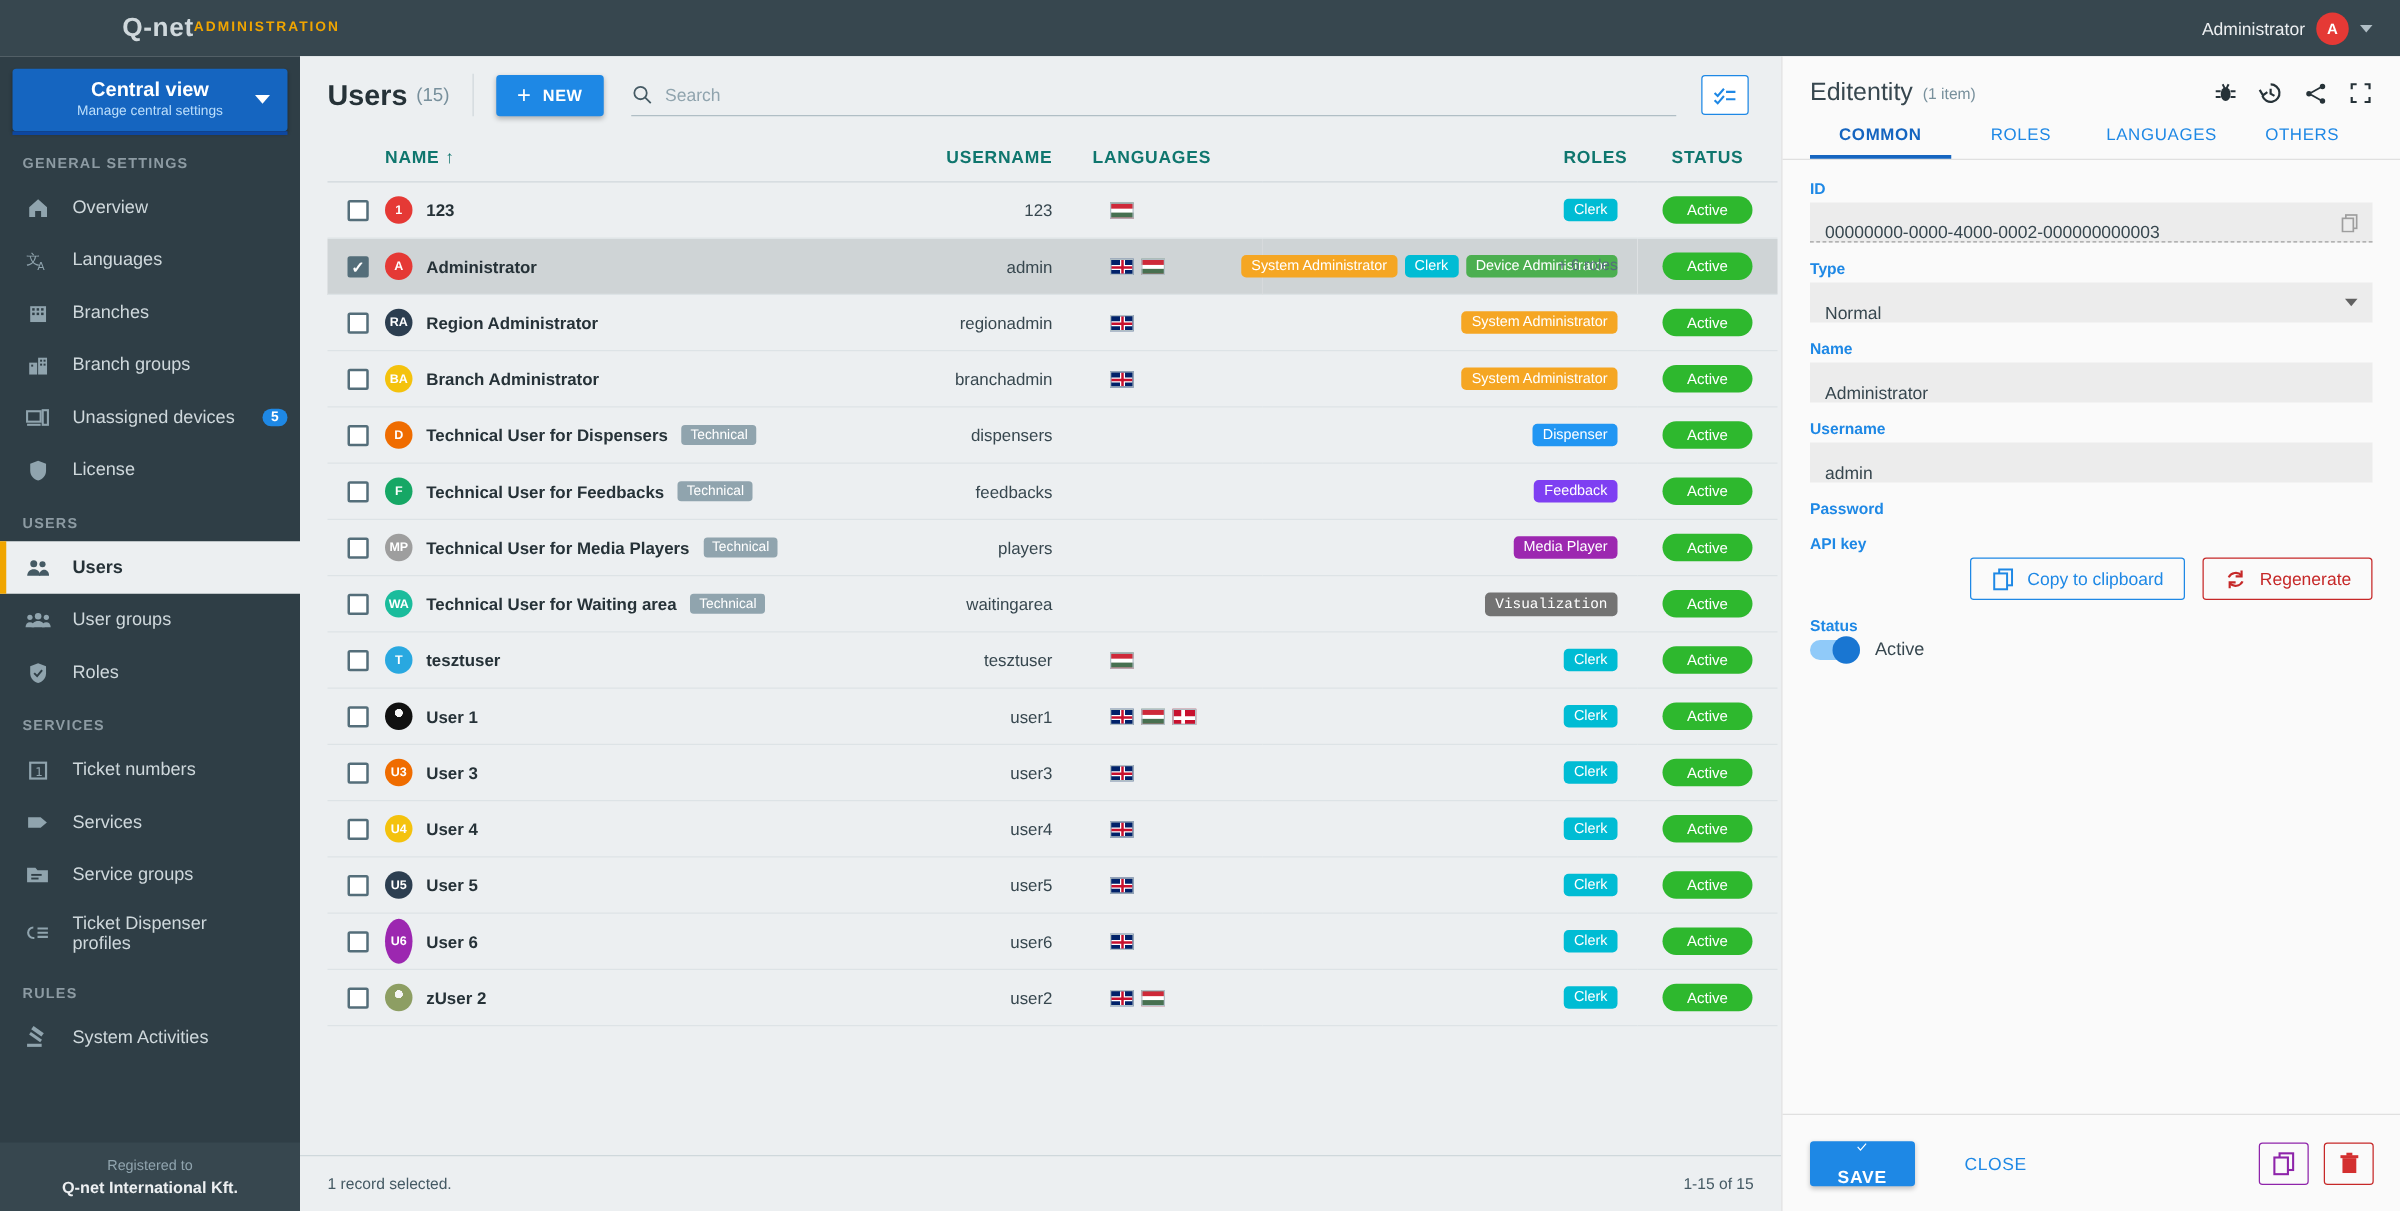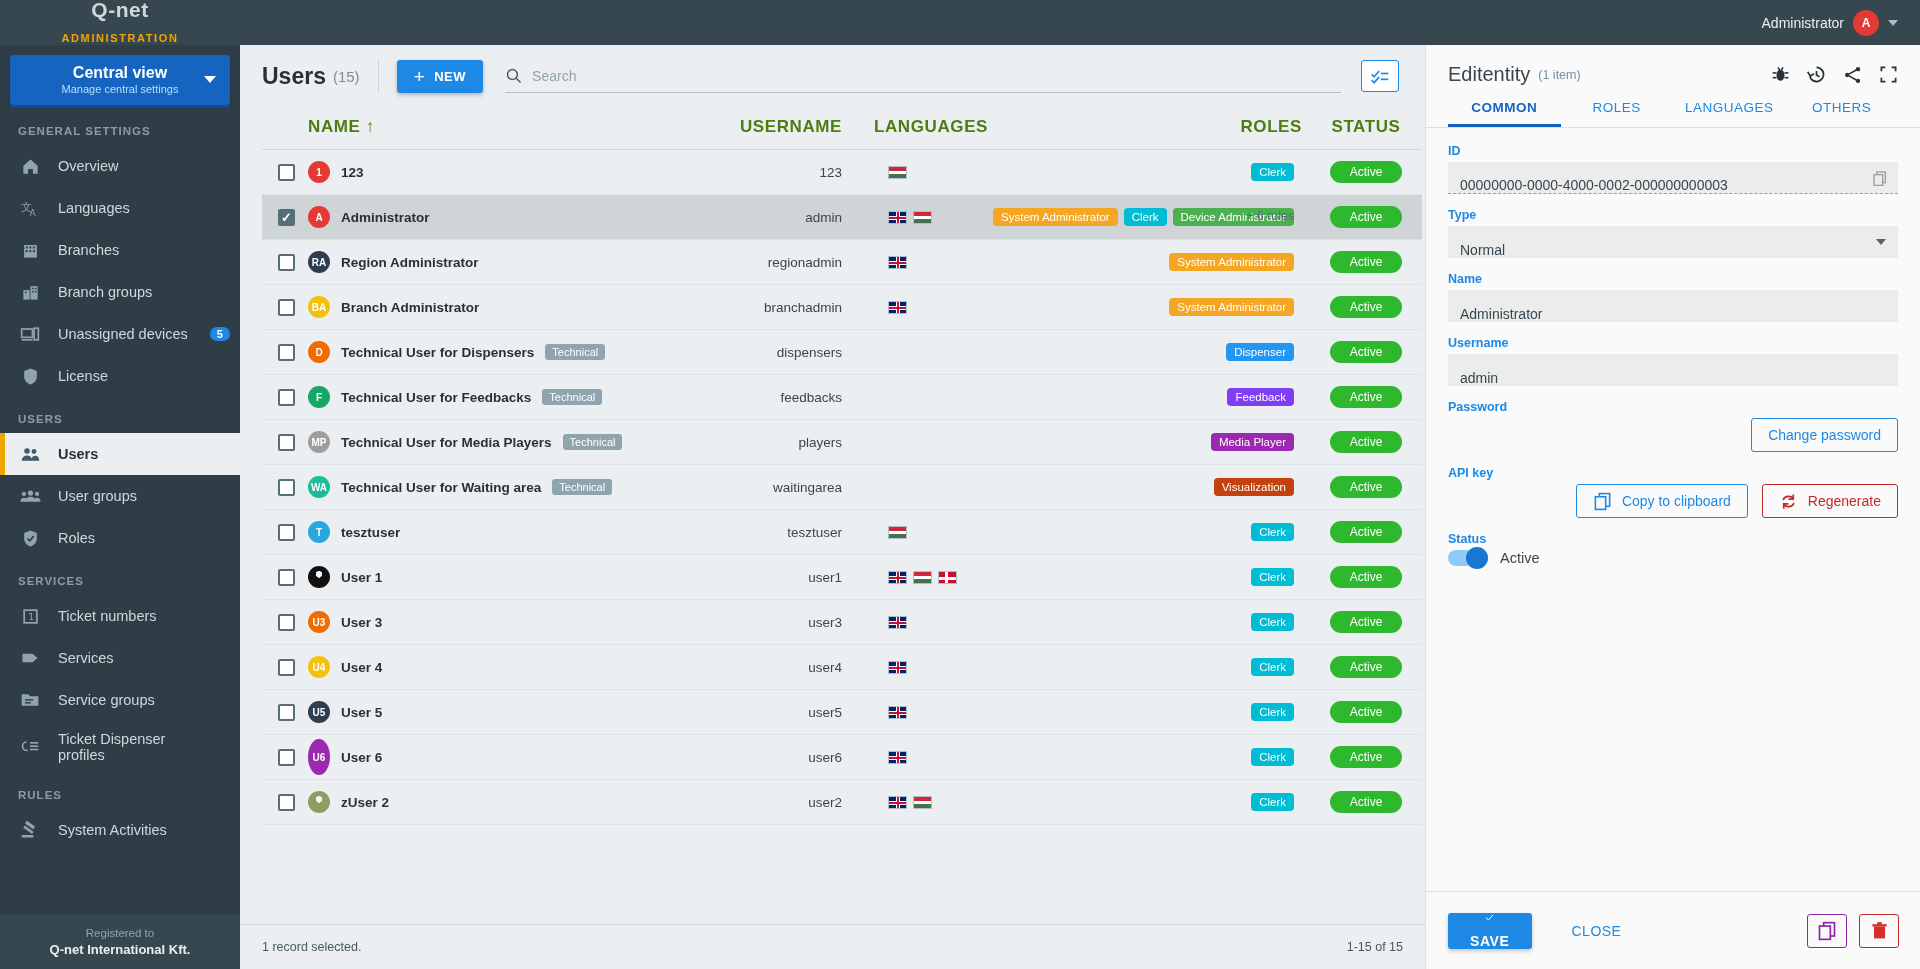--- a/index.html
+++ b/index.html
@@ -8,22 +8,22 @@
     font-family: "Liberation Sans", sans-serif;
     font-size: 14px;
     background: #eceff1;
     color: #263238;
   }
   
   #topbar {
     position:absolute; top:0; left:0; width:1920px; height:45px;
     background:#37474f; display:flex; align-items:center;
   }
-  #brand { width:240px; height:45px; display:flex; flex-direction:column;
-    align-items:center; justify-content:space-between; }
+  #brand { width:240px; height:45px; display:flex; flex-direction:row;
+    align-items:center; justify-content:flex-end;margin-left:32px; }
   #brand .logo { color:#cfd8dc; font-size:21px; font-weight:bold; letter-spacing:.5px; line-height:20px;}
   #brand .sub { color:#f0a500; font-size:11px; font-weight:bold; letter-spacing:1.6px; line-height:13px;}
   #topspacer { flex:1; }
   #topuser { display:flex; align-items:center; gap:9px; padding-right:22px; }
   #topuser .name { color:#eceff1; font-size:14px; }
   .avatar-circle {
     width:26px;height:26px;border-radius:50%;display:flex;align-items:center;
     justify-content:center;color:#fff;font-size:12px;font-weight:bold;
   }
   .caret-down {
@@ -77,21 +77,21 @@
   #searchwrap { flex:1; display:flex; align-items:center; gap:10px; margin:0 20px 0 22px;
      border-bottom:1px solid #b0bec5; height:34px; }
   #searchwrap input { border:none; background:transparent; outline:none; flex:1;
      font-size:14px; font-family:"Liberation Sans",sans-serif; color:#37474f;}
   #searchwrap input::placeholder { color:#90a4ae; }
   #selbtn { width:38px;height:32px;border:1px solid #1e88e5;border-radius:3px;background:#fff;
      display:flex;align-items:center;justify-content:center;cursor:pointer;margin-right:26px;}
   
   #tablewrap { background:#eceff1; margin:0 22px 0 22px; width:1141px; }
   table { width:100%; border-collapse:collapse; table-layout:fixed; }
-  thead th { font-size:17px; font-weight:bold; color:#4d7c0f; letter-spacing:.6px;
+  thead th { font-size:14px; font-weight:bold; color:#0f766e; letter-spacing:.6px;
      padding:10px 0 12px 0; border-bottom:1px solid #cfd8dc; }
   .c-chk  { width:46px; }
   .c-name { width:352px; text-align:left; }
   .c-user { width:200px; text-align:right; padding-right:18px !important;}
   .c-lang { width:150px; text-align:left; padding-left:14px !important;}
   .c-roles{ width:300px; text-align:right; padding-right:8px !important;}
   .c-stat { width:112px; text-align:center; }
   tbody tr { height:45px; border-bottom:1px solid #dde3e6; }
   tbody tr.sel { background:#cfd4d6; }
   tbody td { font-size:13.5px; vertical-align:middle; }
@@ -572,21 +572,21 @@
                 <span class="nm">Technical User for Waiting area</span>
                 <span class="tech-tag">Technical</span>
               </div>
             </td>
             <td class="c-user userc">waitingarea</td>
             <td class="c-lang">
               <div class="langcell"></div>
             </td>
             <td class="c-roles">
               <div class="rolescell">
-                <span class="pill" style="background: #c2410c;">Visualization</span>
+                <span class="pill" style="background: #737373; font-family: Liberation Mono, monospace;">Visualization</span>
               </div>
             </td>
             <td class="c-stat" style="position: relative;"><span class="status-pill">Active</span></td>
           </tr>
           <tr class="">
             <td class="c-chk">
               <div class="chkbox"></div>
             </td>
             <td class="c-name">
               <div class="namecell">
@@ -857,25 +857,20 @@
 
     <div class="fgroup">
       <div class="flabel">Username</div>
       <div class="finput">
         <span>admin</span>
       </div>
     </div>
 
     <div class="fgroup">
       <div class="flabel">Password</div>
-      <div class="btnrow">
-        <div class="obtn">
-          <span>Change password</span>
-        </div>
-      </div>
     </div>
 
     <div class="fgroup">
       <div class="flabel">API key</div>
       <div class="btnrow">
         <div class="obtn">
           <svg width="19" height="19" viewBox="0 0 24 24">
             <rect x="8" y="2" width="13" height="16" fill="none" stroke="#1e88e5" stroke-width="2"></rect>
             <rect x="3" y="6" width="13" height="16" fill="#fafafa" stroke="#1e88e5" stroke-width="2"></rect>
           </svg>

